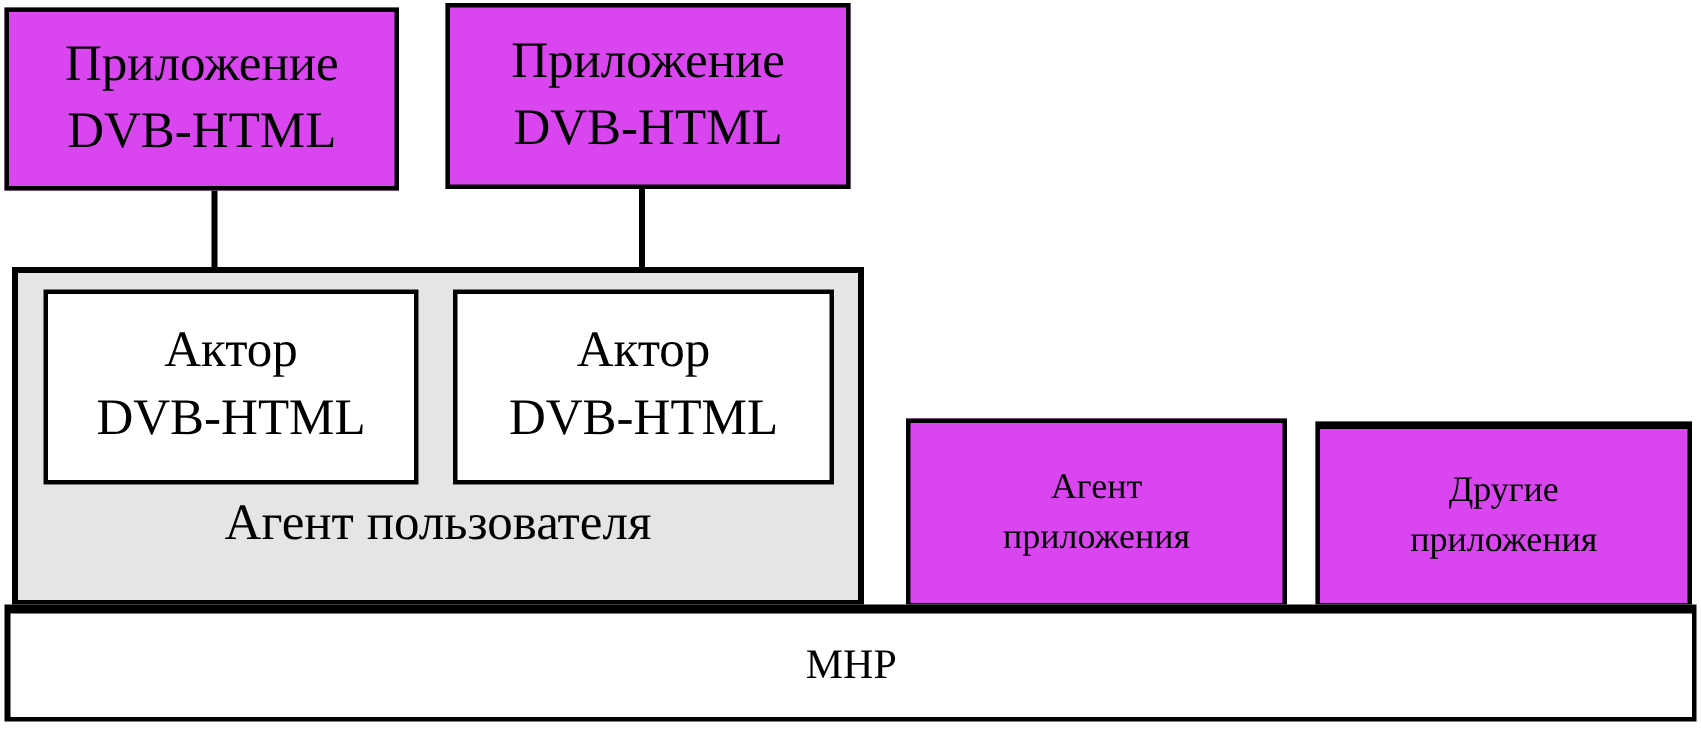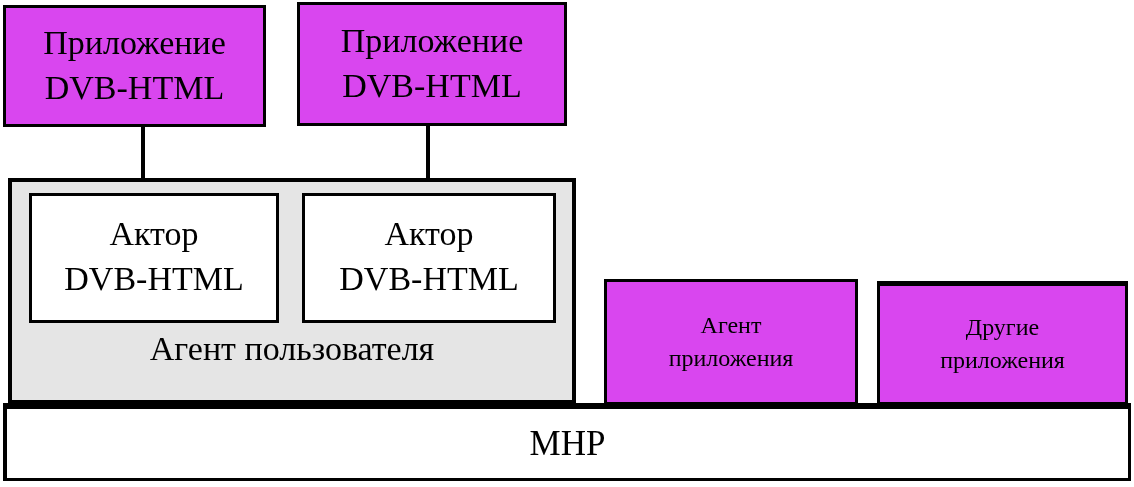--- a/index.html
+++ b/index.html
@@ -82,21 +82,21 @@
     left: 3px; top: 403px;
     width: 1128px; height: 78px;
     background: #ffffff;
     border-style: solid;
     border-color: #000000;
     border-width: 6px 3px 3px 4px;
     display: flex;
     align-items: center;
     justify-content: center;
   }
-  .mhp-label { font-size: 35px; }
+  .mhp-label { font-size: 28px; }
 </style>
 </head>
 <body>
 
 <div class="canvas">
 
   <div class="connector connector-1"></div>
   <div class="connector connector-2"></div>
 
   <div class="box app-box-1">

